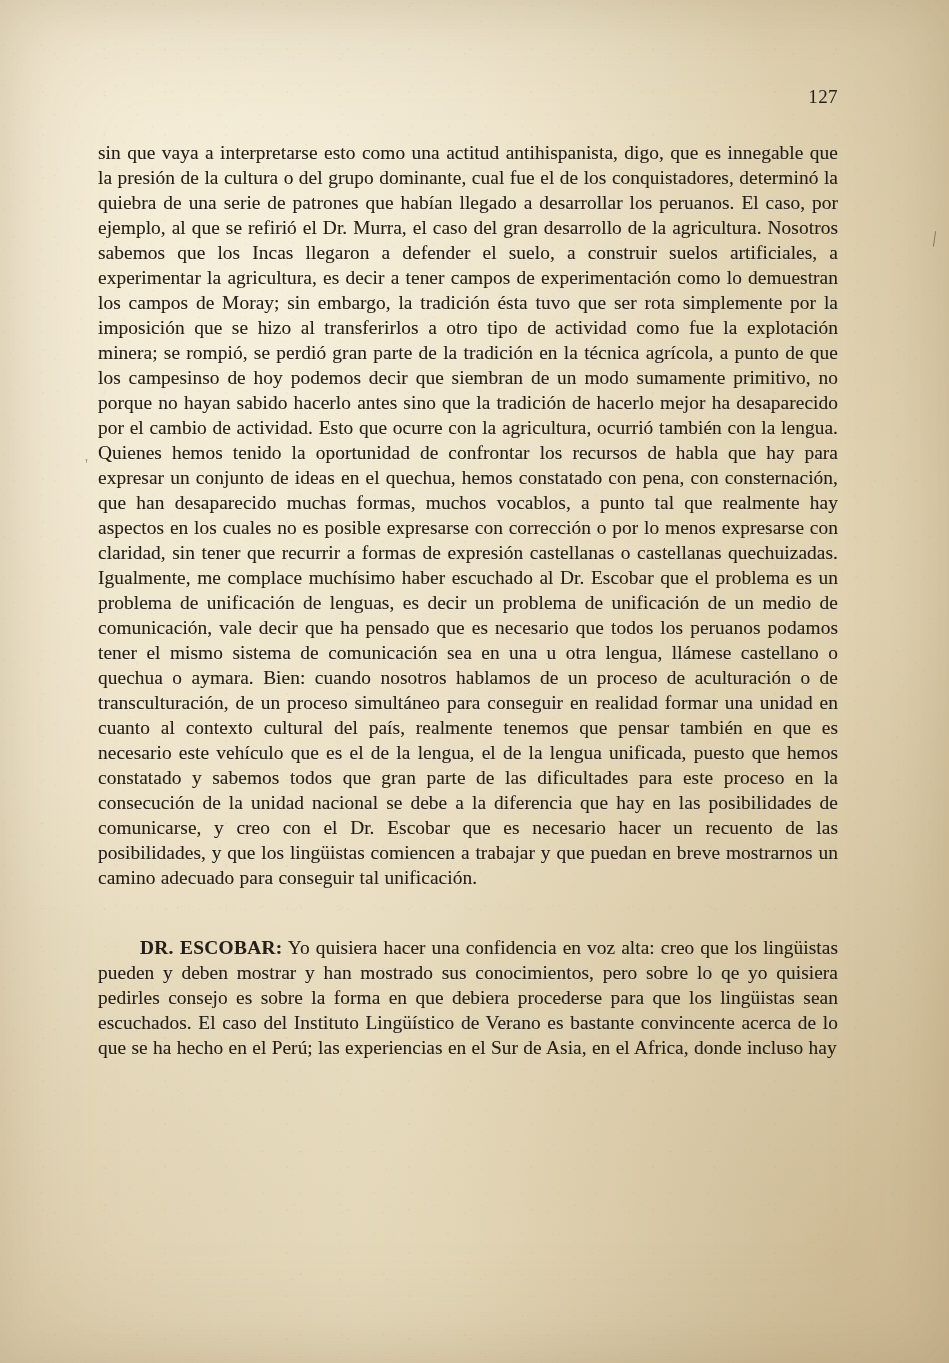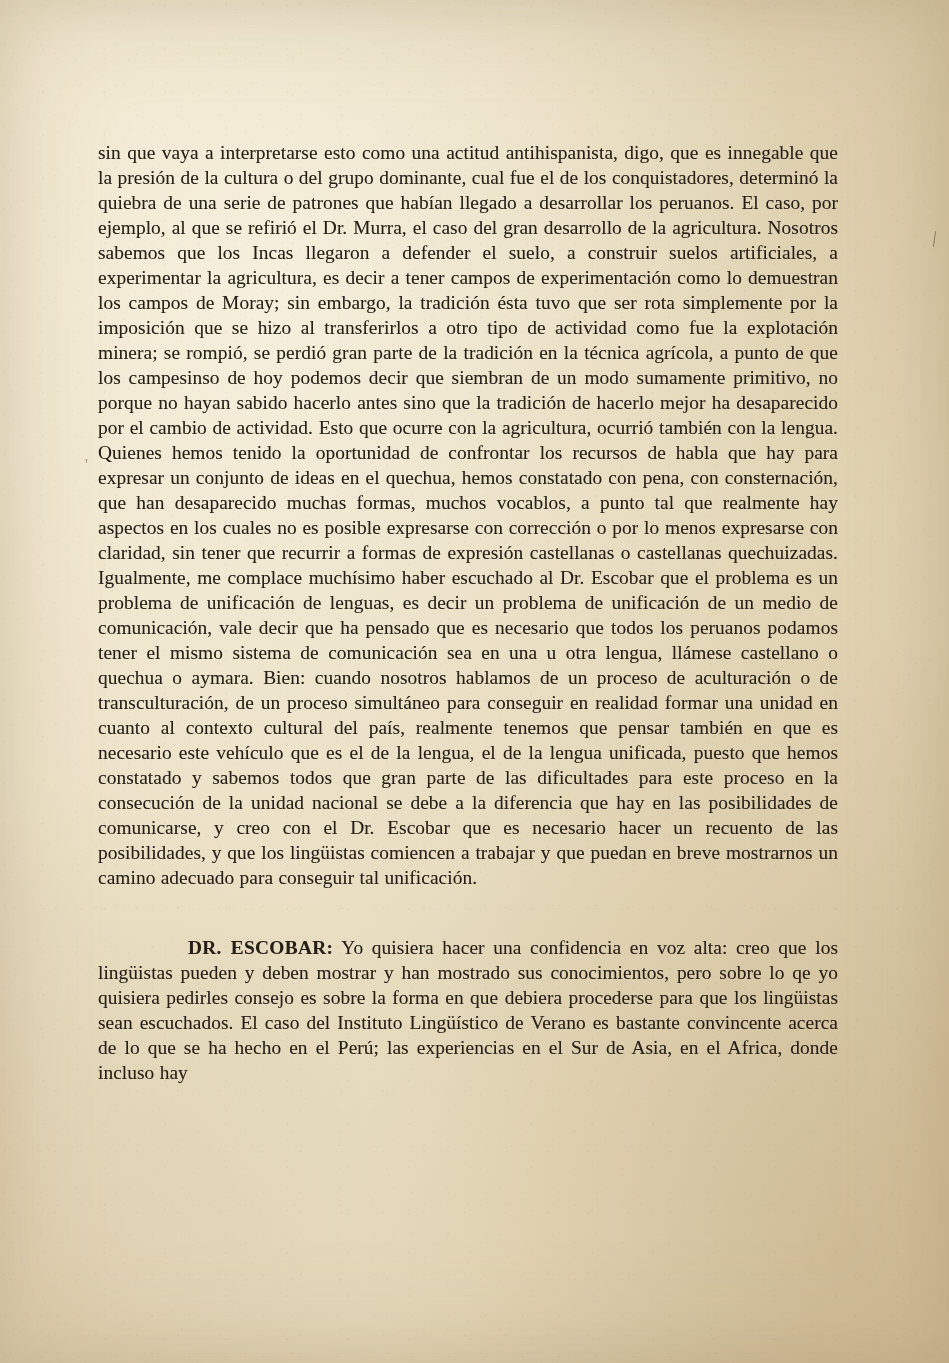--- a/index.html
+++ b/index.html
@@ -83,21 +83,20 @@
   }
 
   p.second {
     margin-top: 45px;
     text-indent: 42px;
   }
 
   .speaker {
     font-weight: bold;
     letter-spacing: 0.3px;
-    margin-left: 48px;
   }
 
   
   .mark {
     position: absolute;
     pointer-events: none;
     color: #5d4a32;
   }
   .mark-right {
     top: 228px;
@@ -120,20 +119,21 @@
     text-shadow: 0 0 0.45px rgba(40,32,22,0.30);
   }
 </style>
 </head>
 <body>
 
 <div class="page">
 
   <div class="grain"></div>
 
+  <div class="page-number">127</div>
 
   <div class="textblock">
 
     <p class="first">sin que vaya a interpretarse esto como una actitud antihispanista, digo, que es innegable que la presión de la cultura o del grupo dominante, cual fue el de los conquistadores, determinó la quiebra de una serie de patrones que habían llegado a desarrollar los peruanos. El caso, por ejemplo, al que se refirió el Dr. Murra, el caso del gran desarrollo de la agricultura. Nosotros sabemos que los Incas llegaron a defender el suelo, a construir suelos artificiales, a experimentar  la agricultura, es decir a tener campos de experimentación como lo demuestran los campos de Moray; sin embargo, la tradición ésta tuvo que ser rota simplemente por la imposición que se hizo al transferirlos a otro tipo de actividad como fue la explotación minera; se rompió, se perdió gran parte de la tradición en la técnica agrícola, a punto de que los campesinso de hoy podemos decir que siembran de un modo sumamente primitivo, no porque no hayan sabido hacerlo antes sino que la tradición de hacerlo mejor ha desaparecido por el cambio de actividad. Esto que ocurre con la agricultura, ocurrió también con la lengua. Quienes hemos tenido la oportunidad de confrontar los recursos de habla que hay para expresar un conjunto de ideas en el quechua, hemos constatado con pena, con consternación, que han desaparecido muchas formas, muchos vocablos, a punto tal que realmente hay aspectos en los cuales no es posible expresarse con corrección o por lo menos expresarse con claridad, sin tener que recurrir a formas de expresión castellanas o castellanas quechuizadas.  Igualmente, me complace muchísimo haber escuchado al Dr. Escobar que el problema es un problema de unificación de lenguas, es decir un problema de unificación de un medio de comunicación, vale decir que ha pensado que es necesario que todos los peruanos podamos tener el mismo sistema de comunicación sea en una u otra lengua,  llámese castellano o quechua o aymara.  Bien: cuando nosotros hablamos de un proceso de aculturación o de transculturación, de un proceso simultáneo para conseguir en realidad formar una unidad en cuanto al contexto cultural del país, realmente tenemos que pensar también en que es necesario este vehículo que es el de la lengua, el de la lengua unificada, puesto que hemos constatado y sabemos todos que gran parte de las dificultades para este proceso en la consecución de la unidad nacional se debe a la diferencia que hay en las posibilidades de comunicarse, y creo con el Dr. Escobar que es necesario hacer un recuento de las posibilidades, y que los lingüistas comiencen a trabajar y que puedan en breve mostrarnos un camino adecuado para conseguir tal unificación.</p>
 
     <p class="second"><span class="speaker">DR. ESCOBAR:</span><span> Yo quisiera hacer una confidencia en voz alta: creo que los lingüistas pueden y deben mostrar y han mostrado sus conocimientos, pero sobre lo qe yo quisiera pedirles consejo es sobre la forma en que debiera procederse para que los lingüistas sean escuchados. El caso del Instituto Lingüístico de Verano es bastante convincente acerca de lo que se ha hecho en el Perú; las experiencias en el Sur de Asia, en el Africa, donde incluso hay</span></p>
 
   </div>
 
   <div class="mark mark-right">|</div>

